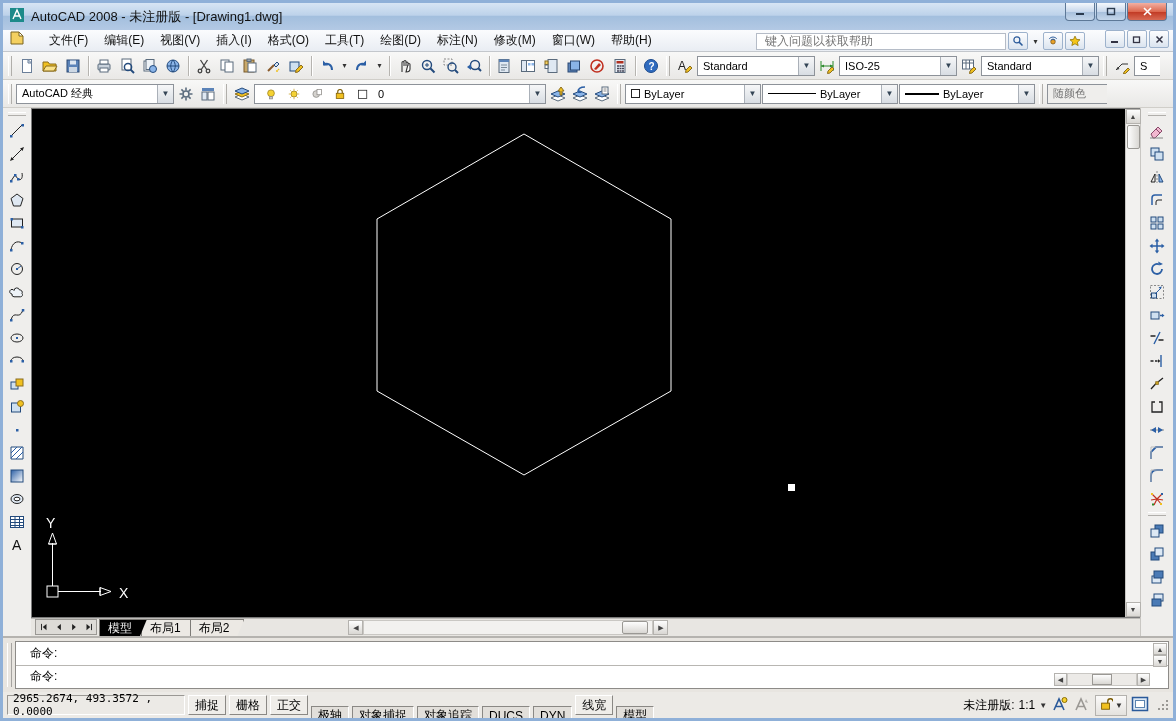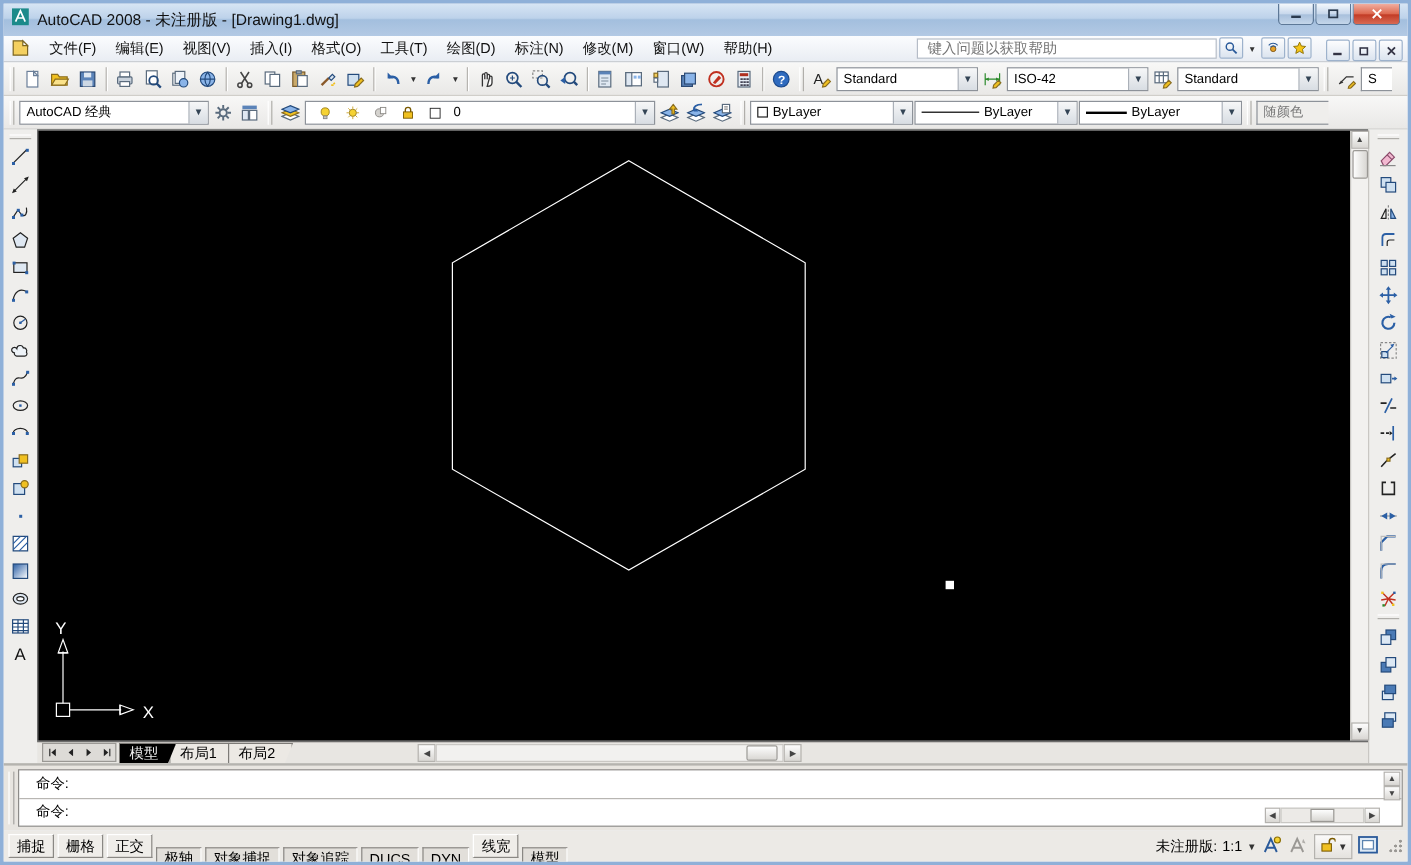--- a/index.html
+++ b/index.html
@@ -9,22 +9,22 @@
   
   .titlebar{height:27px;display:flex;align-items:center;padding:0 6px;gap:6px;
     background:linear-gradient(180deg,#d7e5f4 0%,#bdd2ea 45%,#a3bfde 50%,#b3c9e4 100%);}
   .titlebar .ttl{font-size:13px;color:#111;}
   .winbtns{margin-left:auto;display:flex;gap:1px;padding-top:0;align-self:flex-start;}
   .wbtn{width:30px;height:18px;border:1px solid #5d7897;border-top:none;border-radius:0 0 4px 4px;
     background:linear-gradient(180deg,#f4f8fc,#c8d8ec 50%,#a8c0dc 55%,#c4d6ea);
     display:flex;align-items:center;justify-content:center;font-size:10px;color:#2a3a4e;line-height:1;}
   .wbtn.close{background:linear-gradient(180deg,#f2b0a2,#dd6950 50%,#c23c26 55%,#d86a54);color:#fff;font-weight:bold;width:40px;}
   
-  .menubar{height:22px;display:flex;align-items:flex-end;background:linear-gradient(180deg,#fbfcfe,#e9edf3);
-    border-bottom:1px solid #c3c7cc;padding:0 2px;gap:4px;font-size:12px;}
+  .menubar{height:22px;display:flex;align-items:flex-start;background:linear-gradient(180deg,#fbfcfe,#e9edf3);
+    border-bottom:1px solid #c3c7cc;padding:0 2px;gap:12px;font-size:12px;}
   .menu-item{padding:2px 8px;color:#111;white-space:nowrap;}
   .help-search{margin-left:auto;display:flex;align-items:center;gap:2px;}
   .help-input{width:250px;height:17px;border:1px solid #b5bcc7;background:#fff;font-size:12px;color:#888;padding:0 8px;}
   .mbtn{width:20px;height:18px;display:flex;align-items:center;justify-content:center;border:1px solid #9db2cc;
     background:linear-gradient(180deg,#fdfdfe,#dbe4ef);border-radius:2px;}
   .mdi{display:flex;gap:2px;margin:0 2px 0 8px;}
   
   .toolbar{height:28px;display:flex;align-items:center;background:linear-gradient(180deg,#f8f8f7,#e9e8e6);
     border-bottom:1px solid #d0cec9;padding:0 2px;gap:1px;}
   .tgrip{width:4px;height:20px;margin:0 3px;border-left:1px solid #fff;border-right:1px solid #b0aeaa;}
@@ -377,21 +377,21 @@
     <div style="display:flex;">
         <span class="tbi">
           <svg width="16" height="16" viewBox="0 0 16 16">
             <path d="M2 3v10M14 3v10M2 8h12" stroke="#2b8a2b"></path>
             <path d="M2 8l3-1.5v3zM14 8l-3-1.5v3z" fill="#2b8a2b"></path>
             <path d="M9 13l4-4 2 2-4 4-2.5.5z" fill="#f0c020" stroke="#8a6d1f"></path>
           </svg>
         </span>
       </div>
     <div class="combo" style="width:118px;">
-      <span class="cval">ISO-42</span>
+      <span class="cval">ISO-25</span>
       <span class="cbtn">▼</span>
     </div>
     <div style="display:flex;">
         <span class="tbi">
           <svg width="16" height="16" viewBox="0 0 16 16">
             <rect x="1.5" y="2" width="11" height="9" fill="#fff" stroke="#5a6b7d"></rect>
             <path d="M1.5 5h11M5 2v9M8.5 2v9" stroke="#5a6b7d"></path>
             <path d="M9 13l4-4 2 2-4 4-2.5.5z" fill="#f0c020" stroke="#8a6d1f"></path>
           </svg>
         </span>
@@ -890,20 +890,21 @@
         <span class="sbtn2">◀</span>
         <span class="ht">
             <i></i>
           </span>
         <span class="sbtn2">▶</span>
       </div>
     </div>
   </div>
 
   <div class="status">
+    <span class="coords">2965.2674, 493.3572 , 0.0000</span>
     <span class="stog">捕捉</span>
     <span class="stog">栅格</span>
     <span class="stog">正交</span>
     <span class="stog on">极轴</span>
     <span class="stog on">对象捕捉</span>
     <span class="stog on">对象追踪</span>
     <span class="stog on">DUCS</span>
     <span class="stog on">DYN</span>
     <span class="stog">线宽</span>
     <span class="stog on">模型</span>

